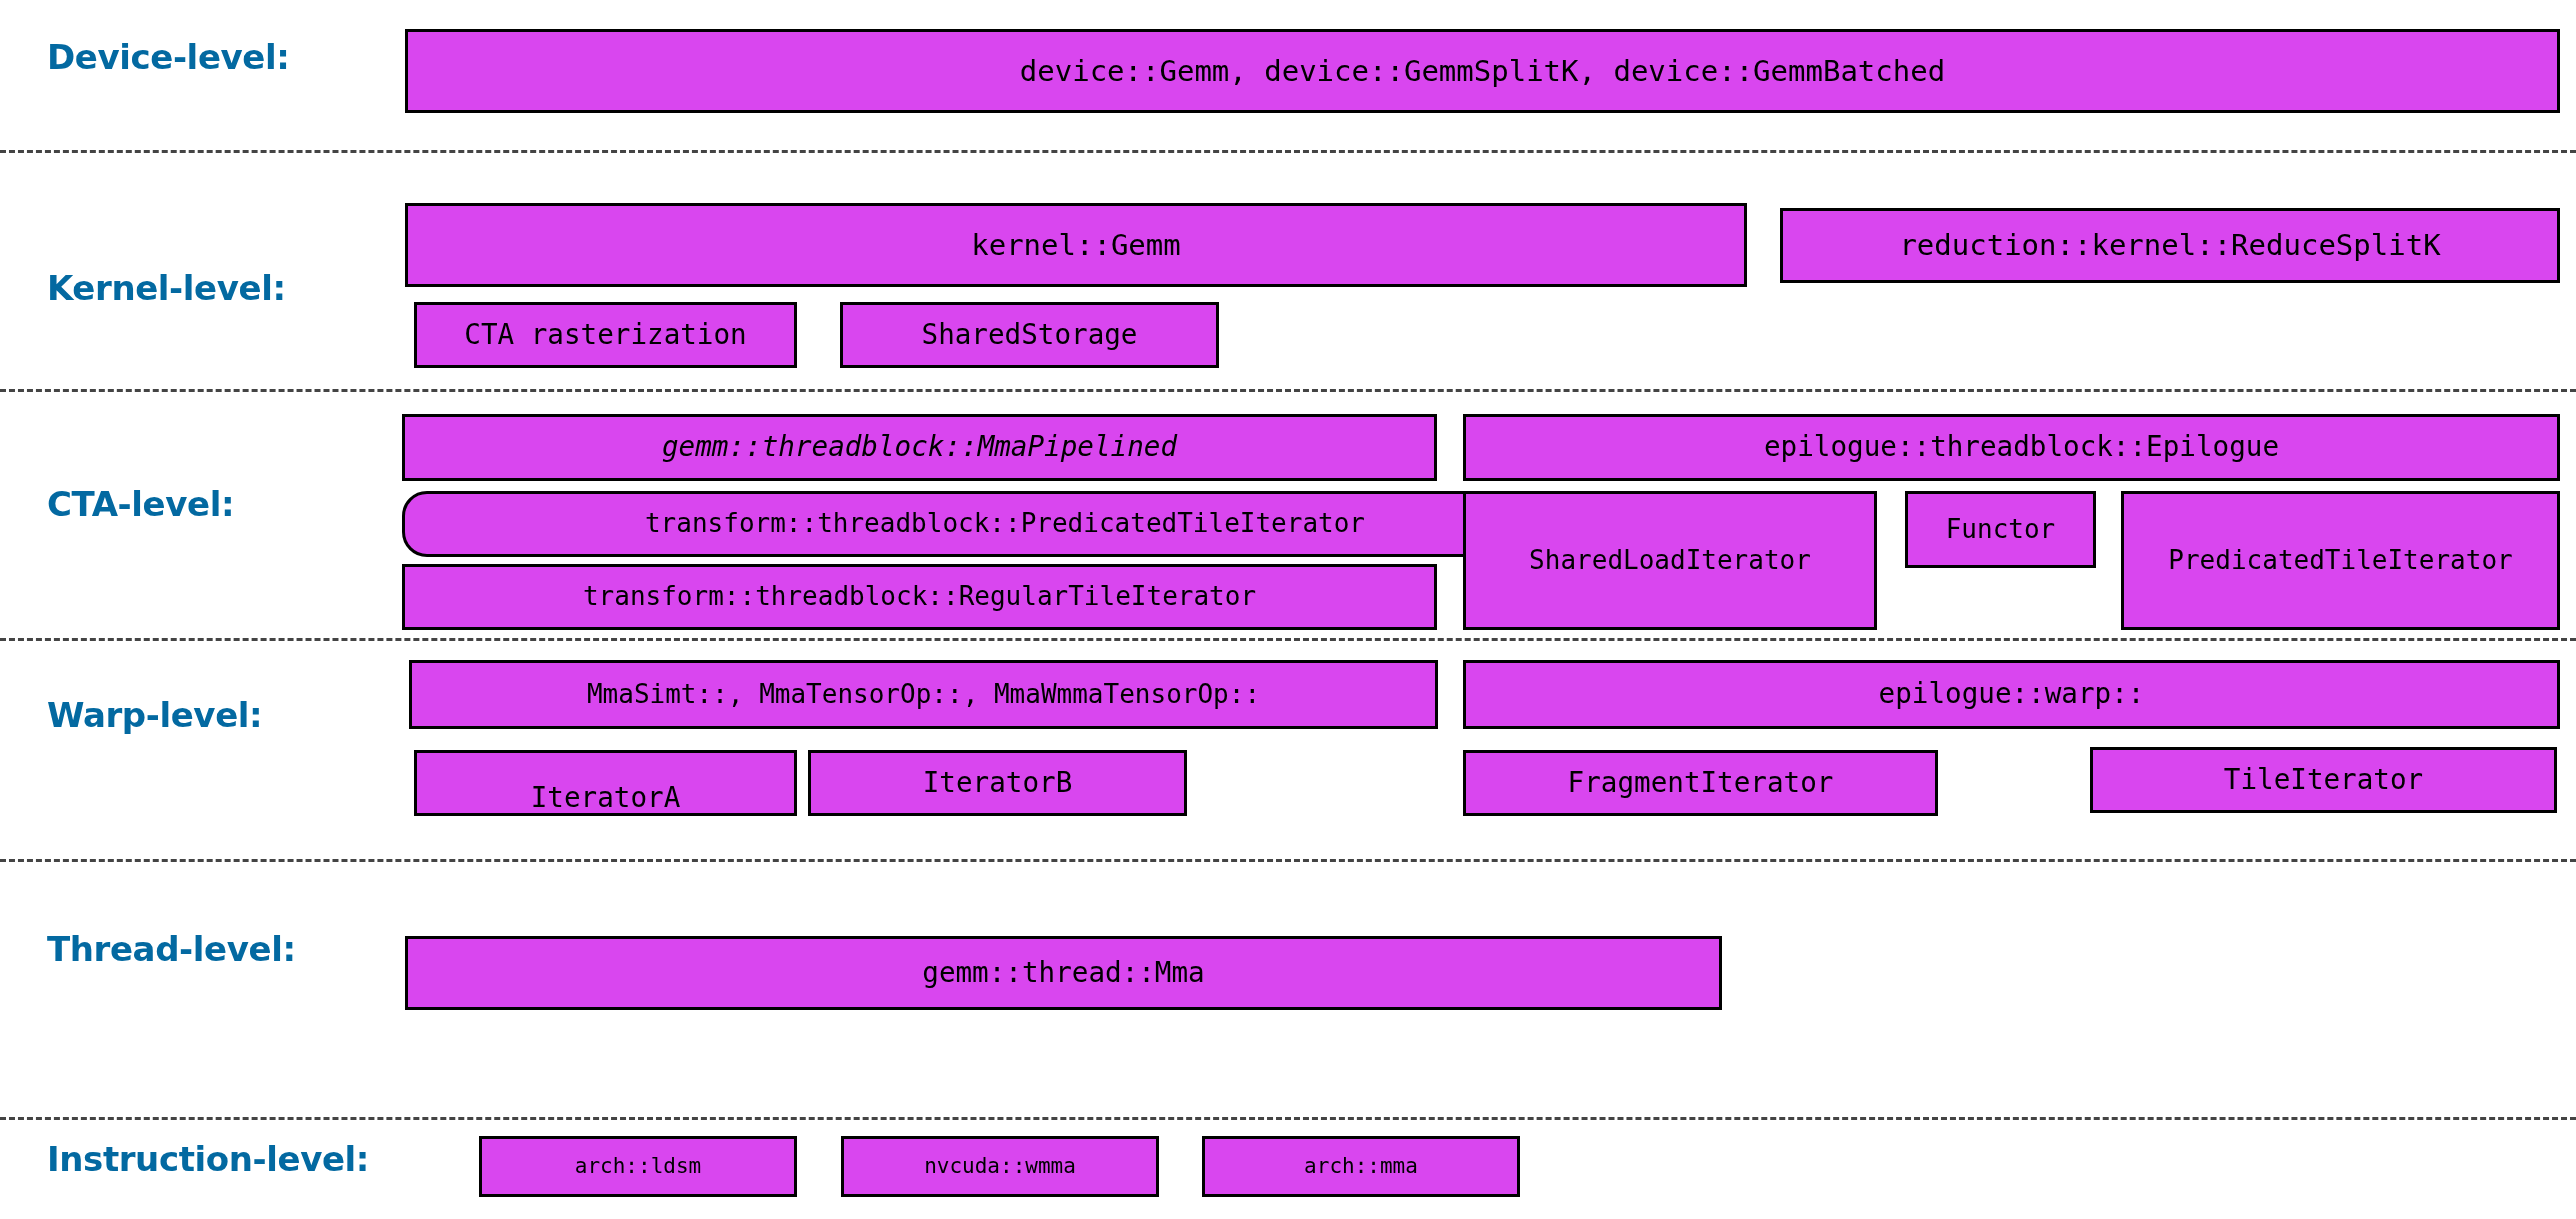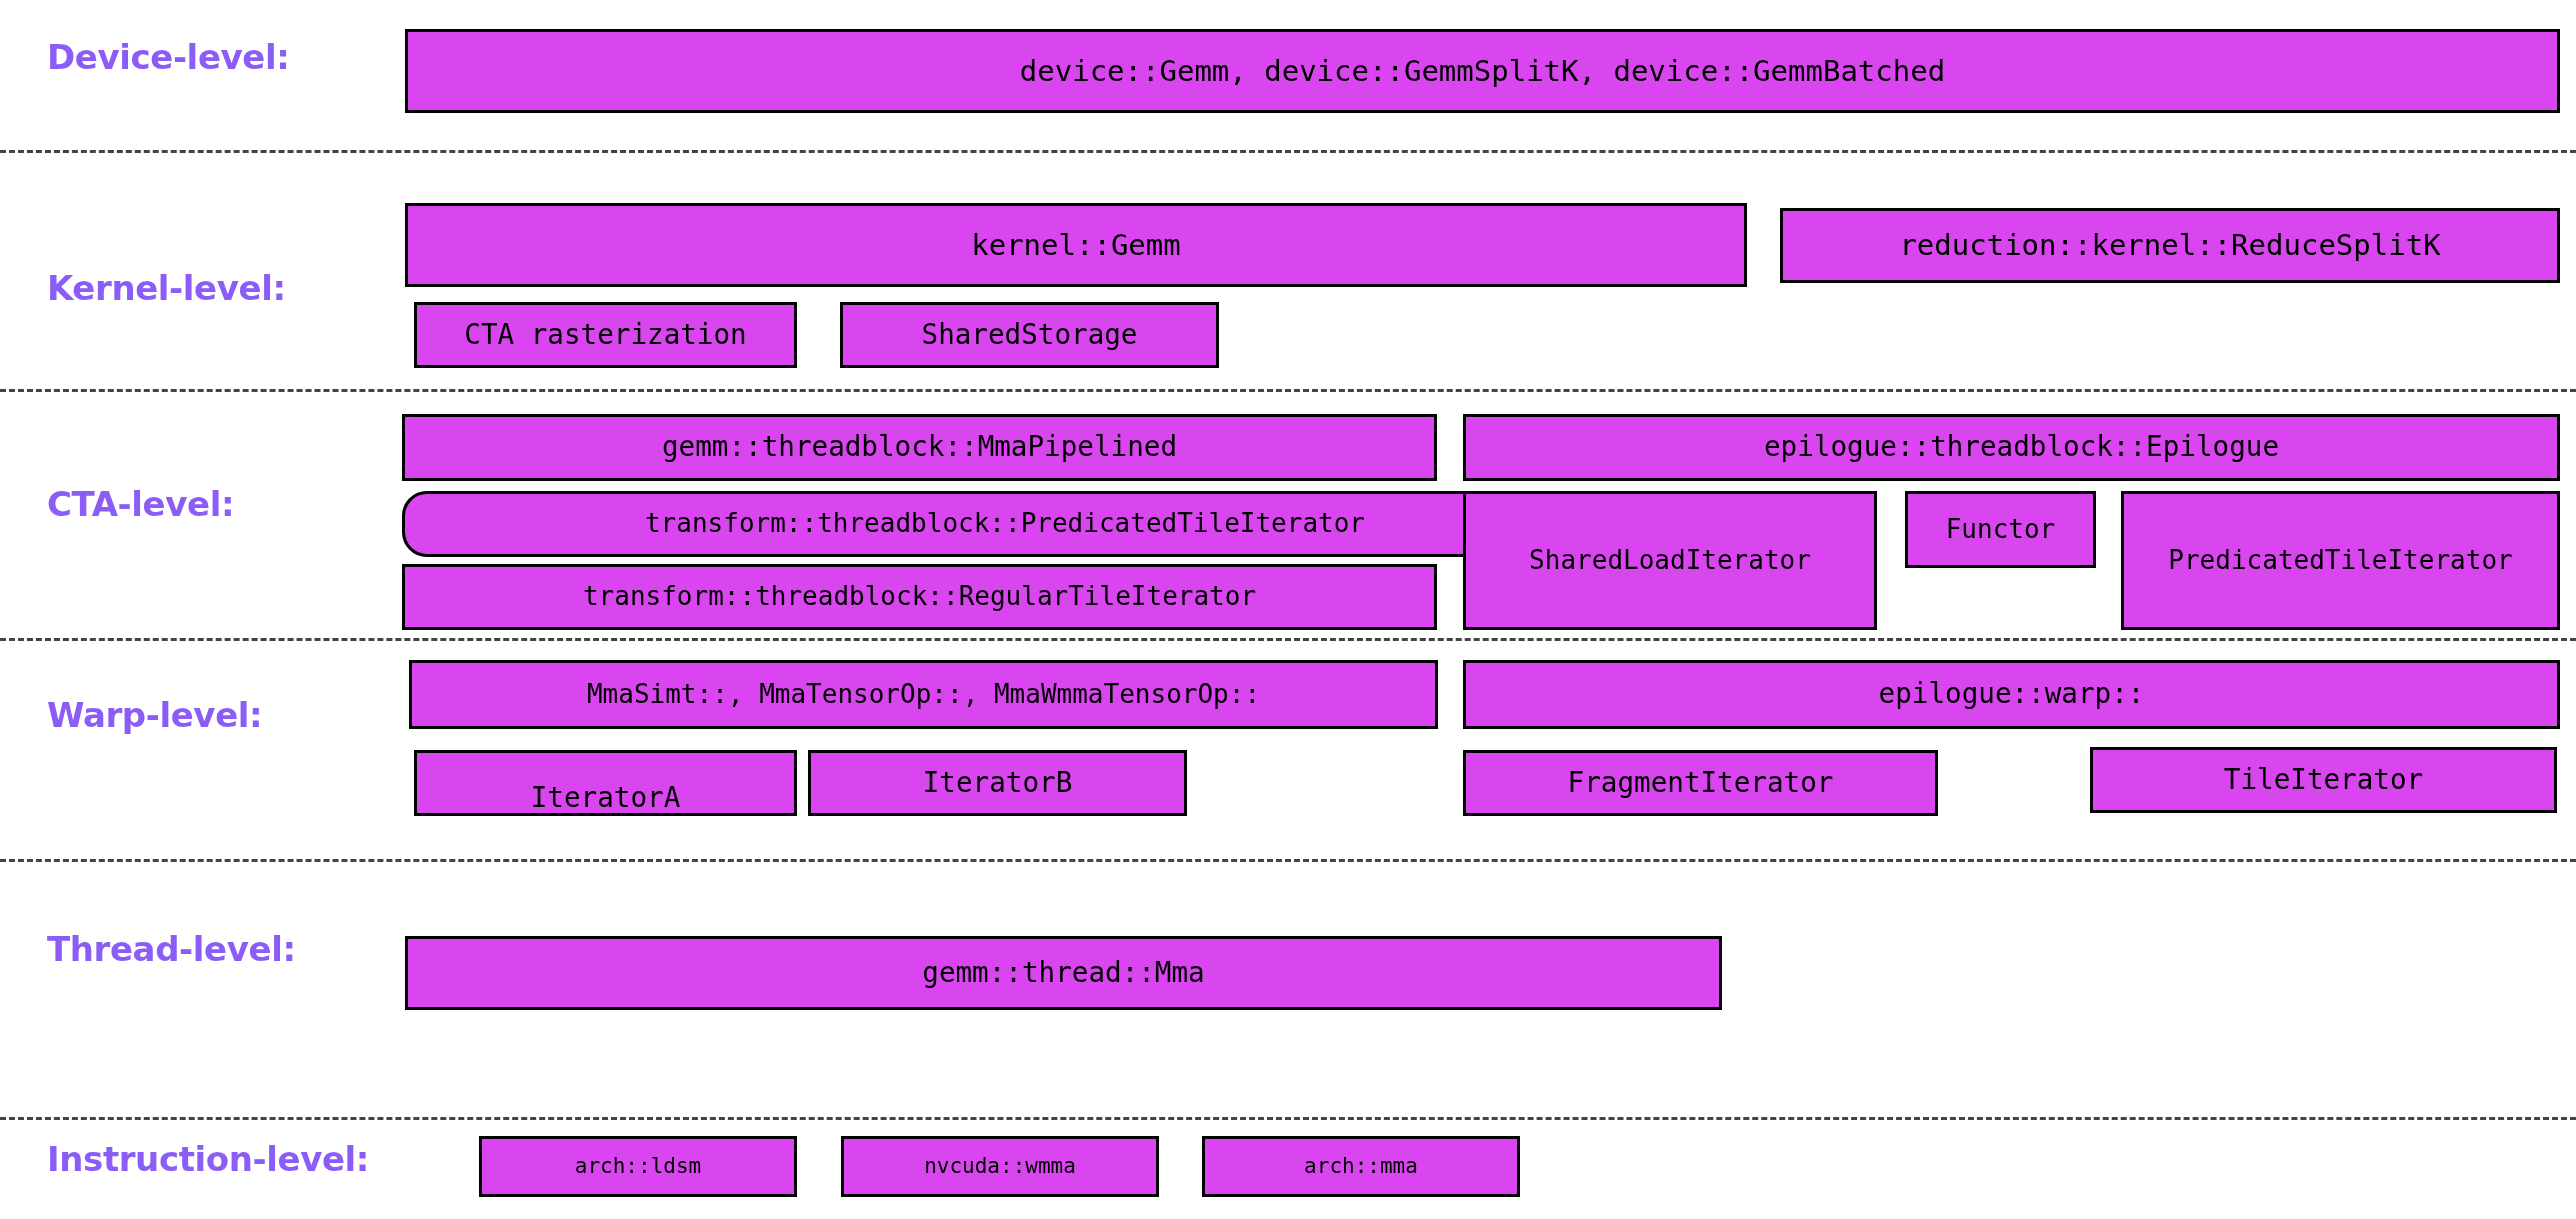--- a/index.html
+++ b/index.html
@@ -13,21 +13,21 @@
     height: 1219px;
     background: #ffffff;
     font-family: "DejaVu Sans Mono", monospace;
     overflow: hidden;
   }
   .row-label {
     position: absolute;
     font-family: "DejaVu Sans", sans-serif;
     font-weight: bold;
     font-size: 34px;
-    color: #8b5cf6;
+    color: #0369a1;
     white-space: nowrap;
     letter-spacing: -0.4px;
   }
   .sep {
     position: absolute;
     left: 0;
     width: 2576px;
     height: 0;
     border-top: 3.1px dashed #444444;
   }
@@ -80,21 +80,21 @@
   </div>
 
   <div class="box fs36" style="left:840px; top:302px; width:379px; height:66px;">
     <span>SharedStorage</span>
   </div>
 
   <div class="sep" style="top:389px;"></div>
 
   <div class="row-label" style="left:47px; top:484px;">CTA-level:</div>
 
-  <div class="box fs36" style="left:402px; top:414px; width:1035px; height:67px;">
+  <div class="box fs36" style="left:402px; top:414px; width:1035px; height:67px;font-style:italic;">
     <span>gemm::threadblock::MmaPipelined</span>
   </div>
 
   <div class="box fs34" style="left:402px; top:491px; width:1206px; height:66px;border-radius:25px;">
     <span>transform::threadblock::PredicatedTileIterator</span>
   </div>
 
   <div class="box fs34" style="left:402px; top:564px; width:1035px; height:66px;">
     <span>transform::threadblock::RegularTileIterator</span>
   </div>

